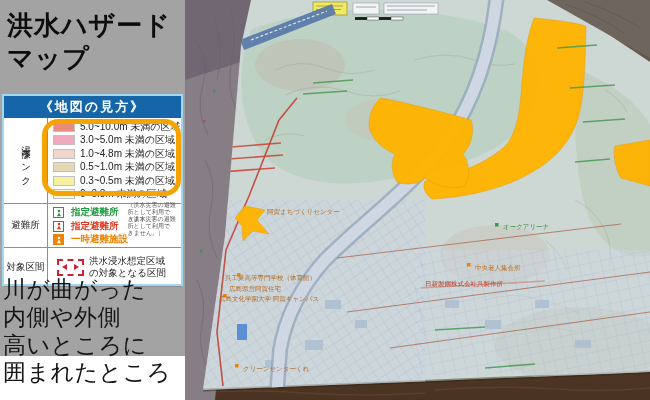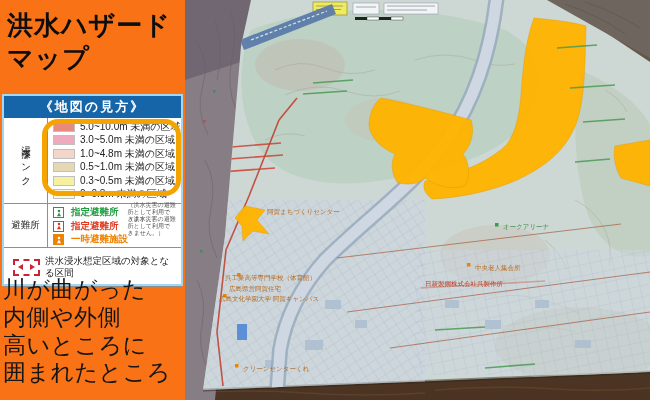--- a/index.html
+++ b/index.html
@@ -1,18 +1,18 @@
 <!DOCTYPE html>
 <html><head>
 <meta charset="utf-8">
 <style>
   *{box-sizing:border-box;margin:0;padding:0}
   html,body{width:650px;height:400px;overflow:hidden}
   body{display:flex;font-family:"Liberation Sans","DejaVu Sans",sans-serif;background:#fff}
-  .panel{width:185px;height:400px;background:#f97316;position:relative;flex:none}
+  .panel{width:185px;height:356px;background:#a3a3a3;position:relative;flex:none}
   .title{padding:9px 4px 0 7px;font-weight:bold;font-size:26px;line-height:1.25;color:#0d0d0d;letter-spacing:1px}
   .legend{position:absolute;left:2px;top:94px;width:181px;height:192px;border:2px solid #a5d6ef;background:#fff}
   .legend-header{background:#1565a8;color:#fff;text-align:center;font-weight:bold;font-size:13px;letter-spacing:2px;padding:2px 0}
   .section{display:flex;border-bottom:1px solid #8f8f8f}
   .section:last-child{border-bottom:none}
   .section-label{width:44px;border-right:1px solid #8f8f8f;display:flex;align-items:center;justify-content:center;font-size:9.5px;color:#222;text-align:center;flex:none}
   .vertical{writing-mode:vertical-rl;letter-spacing:2px}
   .rows{flex:1;padding:2px 5px;display:flex;flex-direction:column;justify-content:space-around;min-width:0}
   .drow{display:flex;align-items:center;gap:5px;height:13px}
   .swatch{width:22px;height:10px;border:1px solid #c0c0c0;flex:none}
@@ -107,20 +107,21 @@
                 <path d="M2.4,9 L5,4.4 L7.6,9 Z" fill="#fff"></path>
               </svg>
             </span>
           <span class="slabel" style="color: rgb(239, 130, 0); font-family: Liberation Serif, serif;">一時避難施設</span>
           <span class="snote"></span>
         </div>
       </div>
     </div>
 
     <div class="section" style="height:39px">
+      <div class="section-label">対象区間</div>
       <div class="rows">
         <div class="trow">
           <span class="ticon"></span>
           <span class="tnote">洪水浸水想定区域の対象となる区間</span>
         </div>
       </div>
     </div>
 
     <div class="ring" style="border-color: rgb(244, 163, 0);"></div>
   </div>

